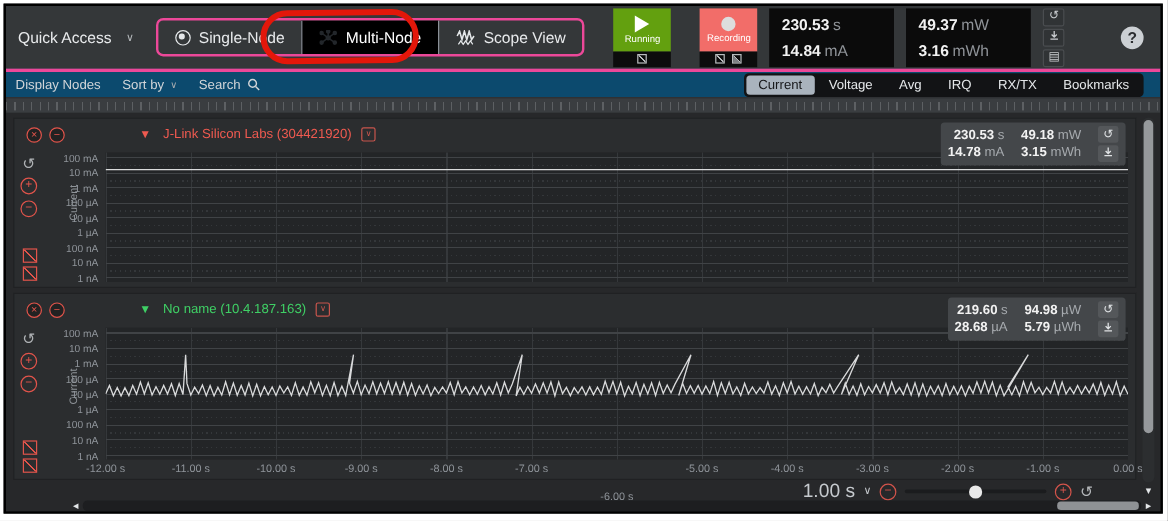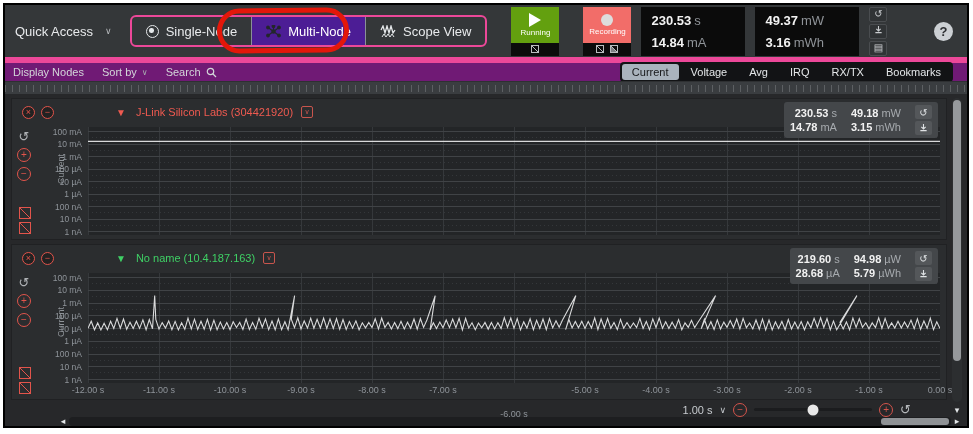--- a/index.html
+++ b/index.html
@@ -6,21 +6,21 @@
   html,body { width:973px; height:434px; background:#fff; font-family:"Liberation Sans","DejaVu Sans",sans-serif; overflow:hidden; }
   .app { position:absolute; left:3px; top:3px; width:966px; height:425px; background:#2f3133; border:2px solid #000; overflow:hidden; }
 
   
   .toolbar { position:relative; height:52px; background:#343739; display:flex; align-items:center; padding:0 10px; gap:10px; }
   .qa { display:flex; align-items:center; gap:12px; color:#e8eaec; font-size:13px; cursor:default; }
   .qa .chev { font-size:9px; color:#b6babd; }
   .viewgroup { display:flex; border:2px solid #ec4899; border-radius:6px; overflow:hidden; height:32px; margin-left:8px; }
   .viewbtn { display:flex; align-items:center; gap:7px; padding:0 14px; color:#e8eaec; font-size:13px; background:transparent; border:none; cursor:pointer; }
   .viewbtn + .viewbtn { border-left:1px solid #8a9097; }
-  .viewbtn.sel { background:#4c1d95; color:#fff; }
+  .viewbtn.sel { background:#000000; color:#fff; }
   .radio-ic { width:13px; height:13px; border:1.6px solid #e4e7e9; border-radius:50%; position:relative; }
   .radio-ic::after { content:""; position:absolute; left:2.7px; top:2.7px; width:4.6px; height:4.6px; background:#e4e7e9; border-radius:50%; }
   .annot { position:absolute; left:212px; top:3px; width:132px; height:45px; border:5px solid #e3170a; border-radius:26px; pointer-events:none; z-index:9; transform:rotate(-.6deg); }
   .runwrap { display:flex; flex-direction:column; margin-left:14px; }
   .bigbtn { width:48px; height:36px; display:flex; flex-direction:column; align-items:center; justify-content:center; border:none; cursor:pointer; gap:1px; }
   .bigbtn .blabel { font-size:8px; color:#fff; }
   .run { background:#63a00f; }
   .rec { background:#f26d69; }
   .play-ic { width:0; height:0; border-left:12px solid #fff; border-top:7px solid transparent; border-bottom:7px solid transparent; }
   .rec-ic { width:12px; height:12px; border-radius:50%; background:#ddd; }
@@ -28,21 +28,21 @@
   .mini-ic { width:8px; height:8px; border:1px solid #b9bcbe; background:linear-gradient(to top right, transparent 44%, #b9bcbe 44%, #b9bcbe 56%, transparent 56%); }
   .mini-ic.f { background:linear-gradient(to top right, #7d8083 44%, #b9bcbe 44%, #b9bcbe 56%, transparent 56%); }
   .statbox { background:#0b0b0b; height:49px; min-width:104px; padding:6px 10px; display:flex; flex-direction:column; justify-content:space-between; }
   .stat { font-size:13px; color:#f2f2f2; font-weight:bold; white-space:nowrap; }
   .stat .u { color:#8f9398; font-weight:normal; margin-left:3px; }
   .iconstack { display:flex; flex-direction:column; gap:2px; }
   .tooliconbtn { width:18px; height:15px; background:#303335; border:1px solid #4a4d50; border-radius:2px; color:#c9cccf; font-size:10px; line-height:12px; text-align:center; cursor:pointer; padding:0; }
   .help { position:absolute; right:14px; top:17px; width:19px; height:19px; border-radius:50%; background:#ccd0d4; color:#2b2d30; font-weight:bold; font-size:13px; text-align:center; line-height:19px; cursor:pointer; }
 
   
-  .filterbar { height:24px; background:#701a75; border-top:6px solid #ec4899; display:flex; align-items:center; padding:0 8px; gap:18px; font-size:11px; color:#d3d6d9;justify-content:center; }
+  .filterbar { height:24px; background:#0c4a6e; border-top:3px solid #ec4899; display:flex; align-items:center; padding:0 8px; gap:18px; font-size:11px; color:#d3d6d9;justify-content:center; }
   .fb-item { display:flex; align-items:center; gap:5px; cursor:pointer; }
   .fb-item .chev { font-size:8px; color:#a9adb0; }
   .tabs { margin-left:auto; background:#121315; border-radius:4px; padding:2px; display:flex; gap:2px; margin-right:6px; }
   .tab { padding:2px 10px; font-size:11px; color:#e4e7e9; border-radius:3px; cursor:pointer; }
   .tab.sel { background:#a9b3bd; color:#17181a; }
 
   
   .ruler { height:13px; background:#3a3d40; border-top:1px solid #2e3032; position:relative; }
   .ruler::after { content:""; position:absolute; left:0; right:0; bottom:2px; height:7px;
      background:repeating-linear-gradient(90deg,#5d6063 0px,#5d6063 1px,transparent 1px,transparent 7px); }
@@ -74,21 +74,21 @@
   .ylabels { position:absolute; left:26px; width:48px; }
   .ylabels span { position:absolute; right:4px; font-size:8.5px; color:#8f949a; white-space:nowrap; }
   .plot { position:absolute; left:76px; right:6px; background:#232527; cursor:crosshair; }
   #panel-0 .plot, #panel-0 .ylabels { top:28px; bottom:6px; height:108px; }
   #panel-1 .plot, #panel-1 .ylabels { top:28px; height:110px; }
   .xaxis { position:absolute; left:76px; right:6px; bottom:1px; height:15px; }
   .xaxis span { position:absolute; top:2px; transform:translateX(-50%); font-size:9px; color:#8f949a; white-space:nowrap; }
 
   
   .botctrl { height:19px; display:flex; align-items:center; justify-content:flex-end; gap:7px; padding-right:36px; }
-  .zoomlabel { font-size:11px; color:#c6cace; }
+  .zoomlabel { font-size:16px; color:#c6cace; }
   .botctrl .chev { font-size:9px; color:#c6cace; }
   .slider { position:relative; width:118px; height:3px; background:#1b1c1e; border-radius:2px; }
   .slider .thumb { position:absolute; left:50%; top:50%; transform:translate(-50%,-50%); width:11px; height:11px; border-radius:50%; background:#e9e9e9; cursor:grab; }
   .sc { width:14px; height:14px; border:1.4px solid #d4544b; color:#d4544b; border-radius:50%; font-size:10px; line-height:11px; text-align:center; cursor:pointer; }
   .undo2 { color:#b4b7ba; font-size:13px; cursor:pointer; }
   .hscroll { position:absolute; left:52px; right:4px; bottom:2px; height:10px; display:flex; align-items:center; }
   .harrow { color:#e4e7e9; font-size:9px; width:12px; text-align:center; cursor:pointer; }
   .htrack { position:relative; flex:1; height:9px; background:#1d1e20; border-radius:4px; }
   .hthumb { position:absolute; right:2px; top:1px; width:68px; height:7px; background:#8f9295; border-radius:3px; cursor:grab; }
   .vscroll { position:absolute; right:5px; top:4px; bottom:26px; width:10px; }

